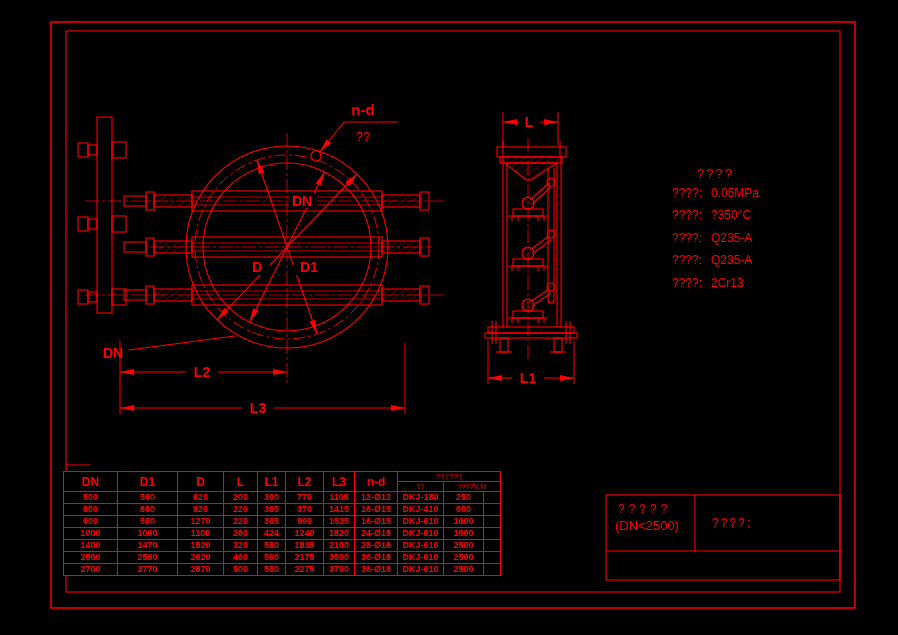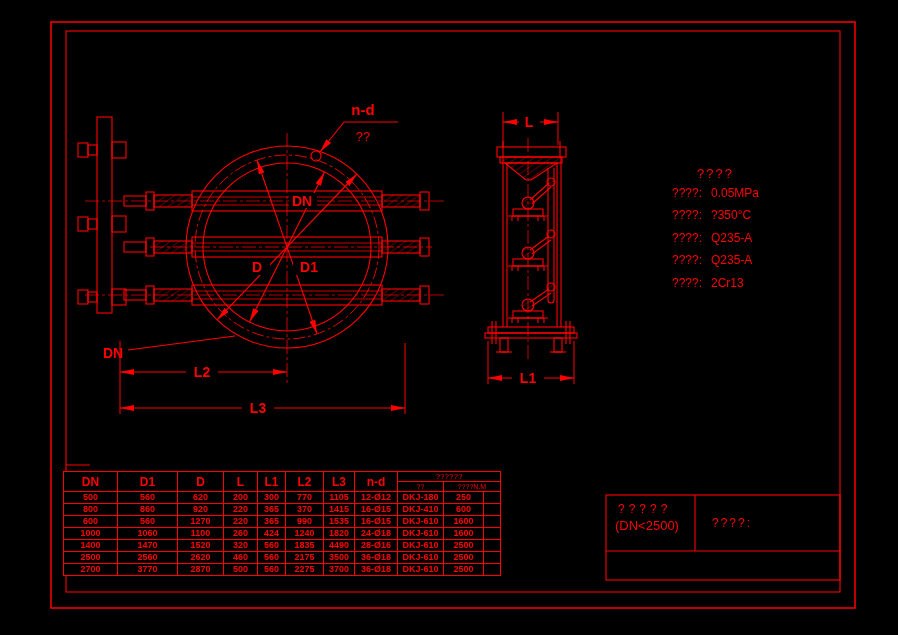--- a/index.html
+++ b/index.html
@@ -329,21 +329,21 @@
             <td>1600</td>
             <td></td>
           </tr>
           <tr>
             <td>1400</td>
             <td>1470</td>
             <td>1520</td>
             <td>320</td>
             <td>560</td>
             <td>1835</td>
-            <td>4490</td>
+            <td>2100</td>
             <td>28-Ø16</td>
             <td>DKJ-610</td>
             <td>2500</td>
             <td></td>
           </tr>
           <tr>
             <td>2500</td>
             <td>2560</td>
             <td>2620</td>
             <td>460</td>

